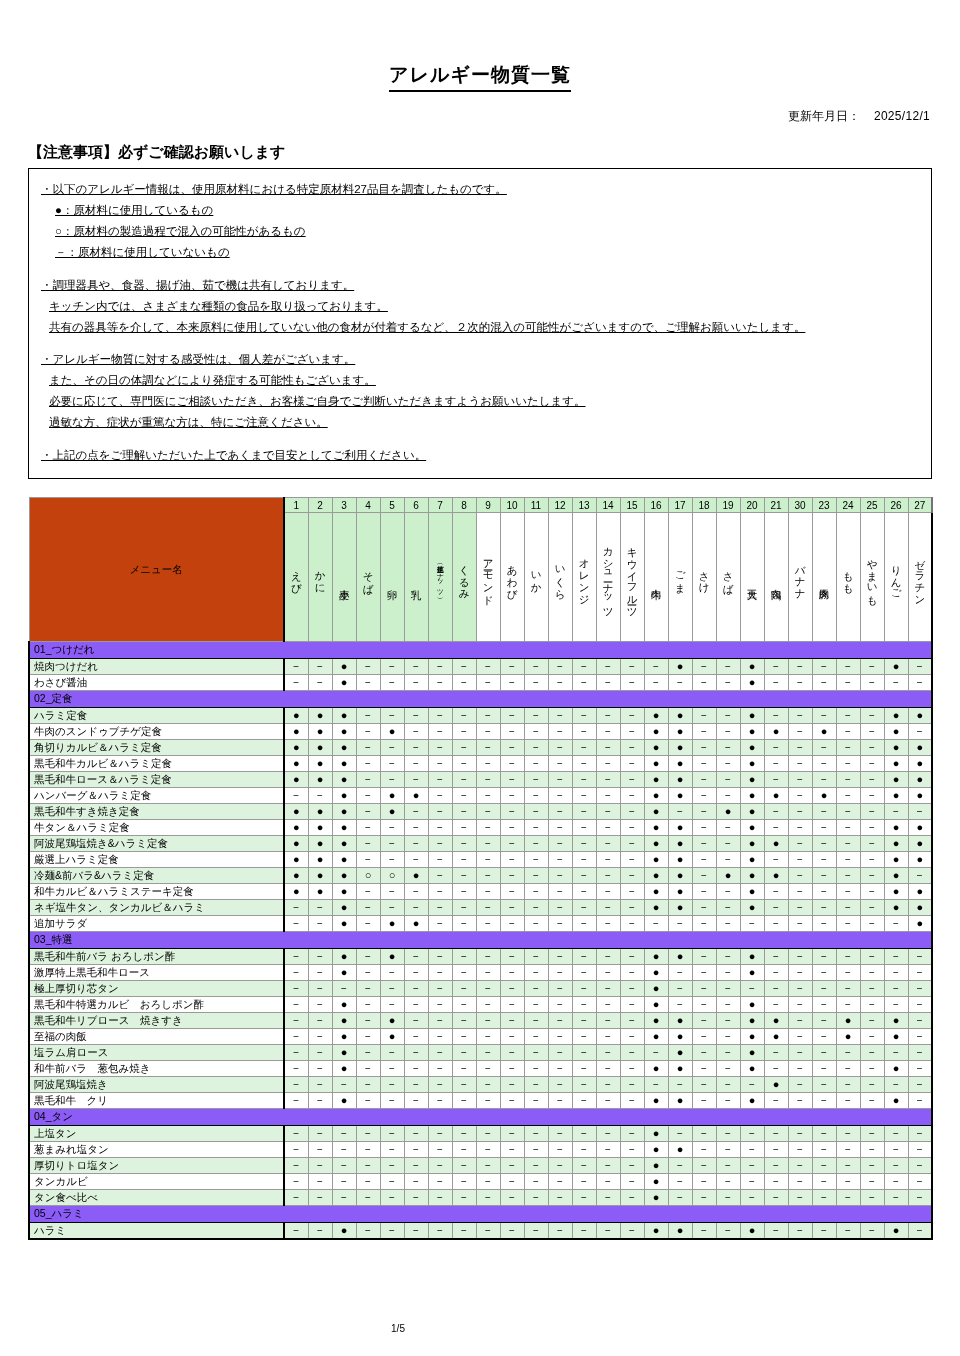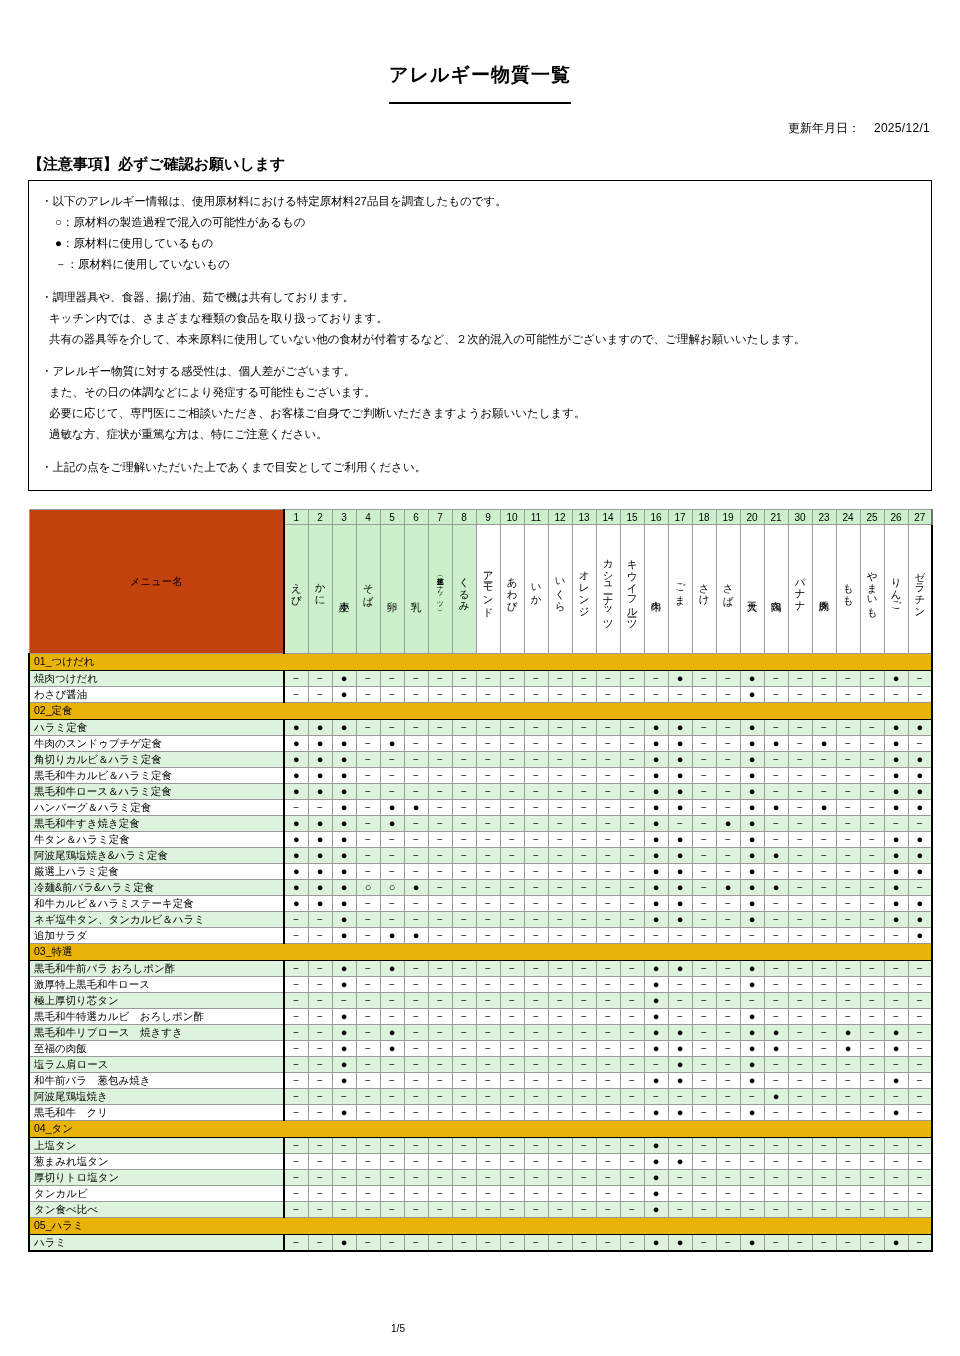--- a/index.html
+++ b/index.html
@@ -27,21 +27,21 @@
   .title-wrap {
     text-align: center;
     padding-top: 62px;
   }
   .doc-title {
     display: inline-block;
     font-size: 19px;
     font-weight: bold;
     letter-spacing: 1px;
     border-bottom: 2px solid #000;
-    padding-bottom: 14px;
+    padding-bottom: 2px;
   }
 
   .updated-row {
     text-align: right;
     padding-right: 30px;
     margin-top: 16px;
     font-size: 12px;
   }
   .updated-label { margin-right: 14px; }
   .updated-value { letter-spacing: 0.3px; }
@@ -52,20 +52,21 @@
     font-weight: bold;
     margin: 18px 0 6px 28px;
   }
   .notice-box {
     margin: 0 28px 0 28px;
     border: 1px solid #000;
     box-sizing: border-box;
     padding: 10px 12px 12px 12px;
     font-size: 11.5px;
     line-height: 1.82;
+    text-decoration: underline;
   }
   .notice-box .l0 { padding-left: 0; }
   .notice-box .l1 { padding-left: 14px; }
   .notice-box .l2 { padding-left: 8px; }
   .notice-box .blank { height: 12px; }
 
   
   .tbl-wrap {
     margin: 18px 28px 0 28px;
   }
@@ -120,21 +121,21 @@
     text-orientation: upright;
     display: inline-block;
     font-size: 10.5px;
     line-height: 1.06;
     letter-spacing: 0px;
     white-space: nowrap;
   }
   .vtext.small { font-size: 7px; line-height: 1.1; }
 
   tr.section td {
-    background: #eab308;
+    background: #8b5cf6;
     text-align: left;
     font-size: 10.5px;
     padding: 1px 0 1px 4px;
     height: 14px;
     border-left: 2px solid #000;
     border-right: 2px solid #000;
     border-top: 1px solid #000;
     border-bottom: 1px solid #000;
   }
   tr.item td.name {
@@ -179,22 +180,22 @@
     <span class="doc-title">アレルギー物質一覧</span>
   </div>
 
   <div class="updated-row">
     <span class="updated-label">更新年月日：</span><span class="updated-value">2025/12/1</span>
   </div>
 
   <div class="notice-heading">【注意事項】必ずご確認お願いします</div>
   <div class="notice-box">
       <div class="l0">・以下のアレルギー情報は、使用原材料における特定原材料27品目を調査したものです。</div>
+      <div class="l1">●：原材料に使用しているもの</div>
       <div class="l1">○：原材料の製造過程で混入の可能性があるもの</div>
-      <div class="l1">●：原材料に使用しているもの</div>
       <div class="l1">－：原材料に使用していないもの</div>
       <div class="blank"></div>
       <div class="l0">・調理器具や、食器、揚げ油、茹で機は共有しております。</div>
       <div class="l2">キッチン内では、さまざまな種類の食品を取り扱っております。</div>
       <div class="l2">共有の器具等を介して、本来原料に使用していない他の食材が付着するなど、２次的混入の可能性がございますので、ご理解お願いいたします。</div>
       <div class="blank"></div>
       <div class="l0">・アレルギー物質に対する感受性は、個人差がございます。</div>
       <div class="l2">また、その日の体調などにより発症する可能性もございます。</div>
       <div class="l2">必要に応じて、専門医にご相談いただき、お客様ご自身でご判断いただきますようお願いいたします。</div>
       <div class="l2">過敏な方、症状が重篤な方は、特にご注意ください。</div>

